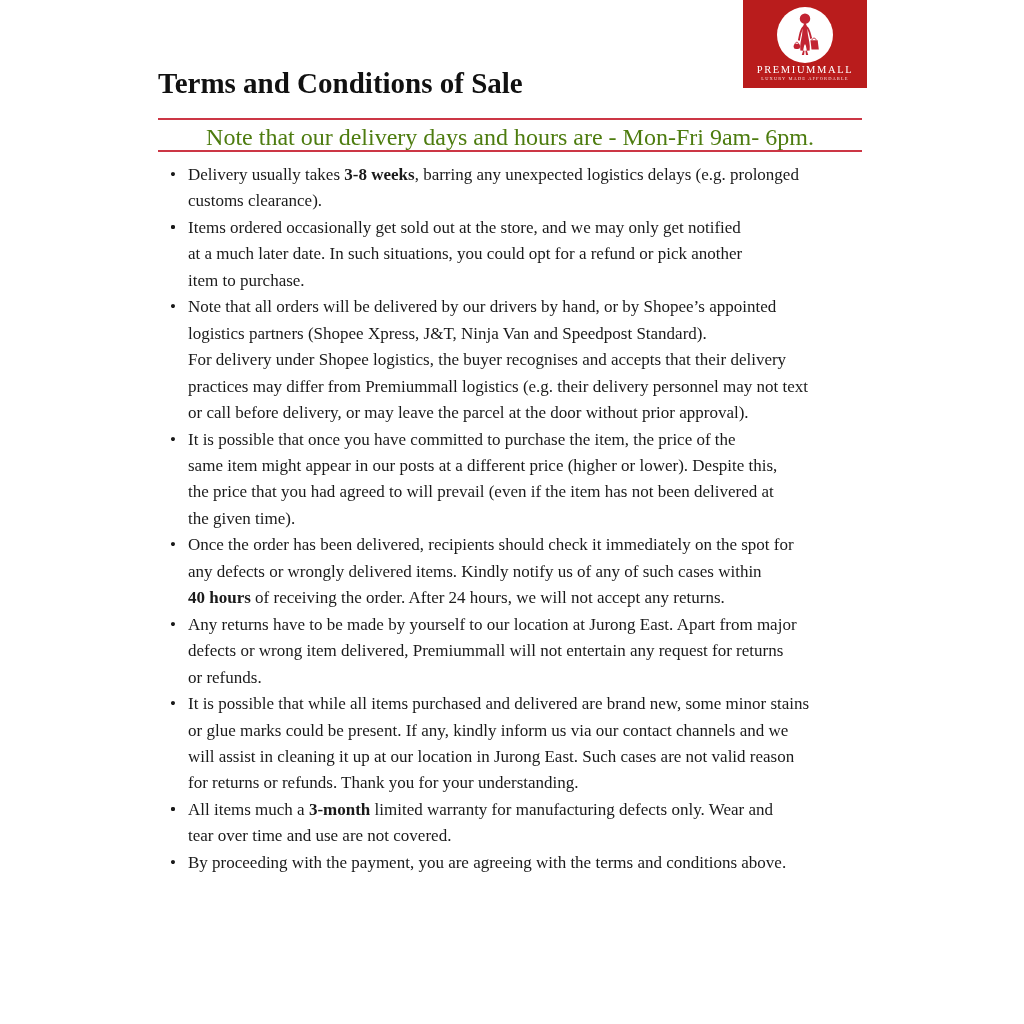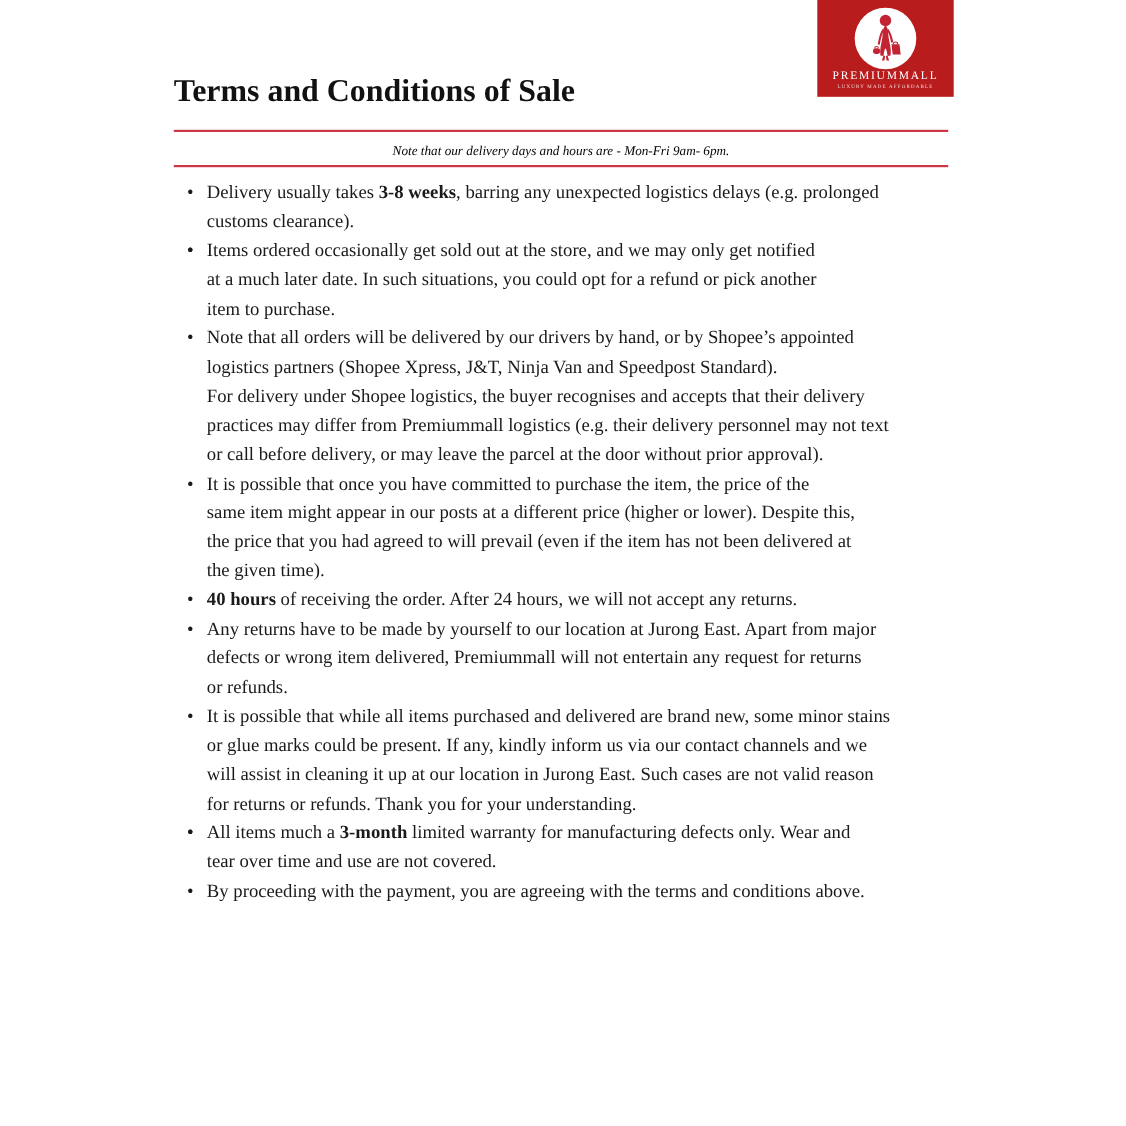--- a/index.html
+++ b/index.html
@@ -64,24 +64,23 @@
     position: absolute;
     left: 158px; width: 704px; height: 2px;
     background: #cc3645;
   }
   .rule-top { top: 118px; }
   .rule-bottom { top: 150px; }
   .notice {
     position: absolute;
     top: 124px; left: 158px; width: 704px;
     text-align: center;
-    font-style: italic;
-    font-size: 12px;
+    font-size: 24px;
     line-height: 26px;
-    color: #000000;
+    color: #4d7c0f;
   }
 
   
   .terms {
     position: absolute;
     top: 162px; left: 170px; width: 720px;
     margin: 0; padding: 0;
     list-style: none;
     font-size: 17px;
     line-height: 26.45px;
@@ -135,21 +134,23 @@
 item to purchase.</span></span></li>
       <li><span class="marker">•</span><span class="term-text"><span>Note that all orders will be delivered by our drivers by hand, or by Shopee’s appointed
 logistics partners (Shopee Xpress, J&amp;T, Ninja Van and Speedpost Standard).
 For delivery under Shopee logistics, the buyer recognises and accepts that their delivery
 practices may differ from Premiummall logistics (e.g. their delivery personnel may not text
 or call before delivery, or may leave the parcel at the door without prior approval).</span></span></li>
       <li><span class="marker">•</span><span class="term-text"><span>It is possible that once you have committed to purchase the item, the price of the
 same item might appear in our posts at a different price (higher or lower). Despite this,
 the price that you had agreed to will prevail (even if the item has not been delivered at
 the given time).</span></span></li>
-      <li><span class="marker">•</span><span class="term-text"><span class="b">40 hours</span><span> of receiving the order. After 24 hours, we will not accept any returns.</span></span></li>
+      <li><span class="marker">•</span><span class="term-text"><span>Once the order has been delivered, recipients should check it immediately on the spot for
+any defects or wrongly delivered items. Kindly notify us of any of such cases within
+</span><span class="b">40 hours</span><span> of receiving the order. After 24 hours, we will not accept any returns.</span></span></li>
       <li><span class="marker">•</span><span class="term-text"><span>Any returns have to be made by yourself to our location at Jurong East. Apart from major
 defects or wrong item delivered, Premiummall will not entertain any request for returns
 or refunds.</span></span></li>
       <li><span class="marker">•</span><span class="term-text"><span>It is possible that while all items purchased and delivered are brand new, some minor stains
 or glue marks could be present. If any, kindly inform us via our contact channels and we
 will assist in cleaning it up at our location in Jurong East. Such cases are not valid reason
 for returns or refunds. Thank you for your understanding.</span></span></li>
       <li><span class="marker">•</span></li>
       <li><span class="marker">•</span><span class="term-text"><span>All items much a </span><span class="b">3-month</span><span> limited warranty for manufacturing defects only. Wear and
 tear over time and use are not covered.</span></span></li>

